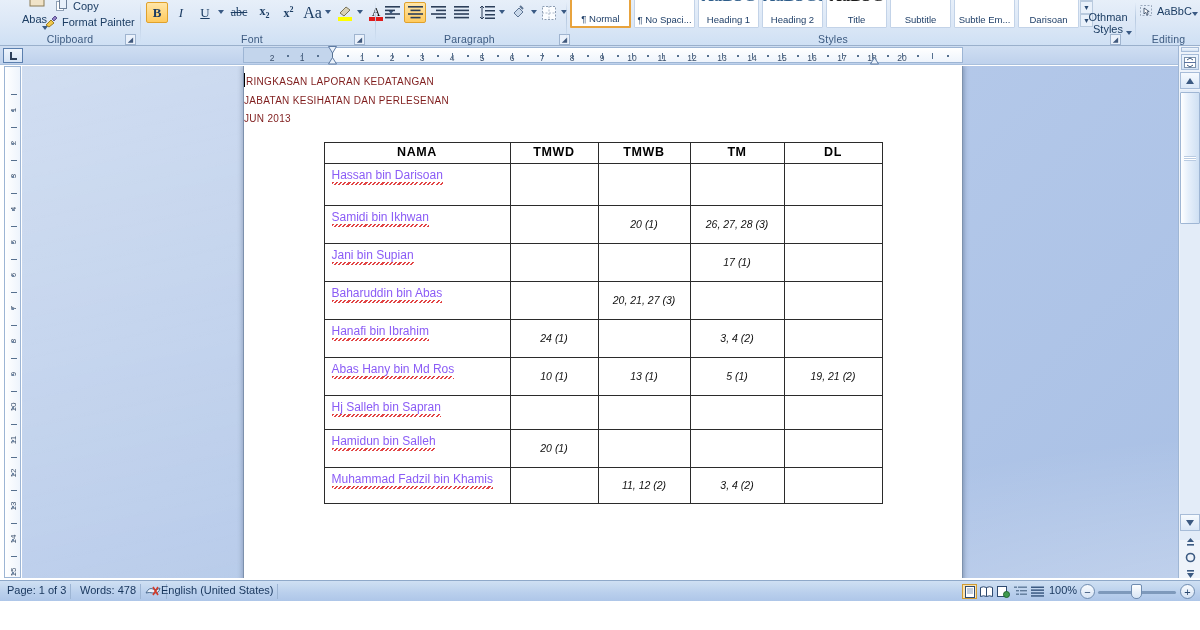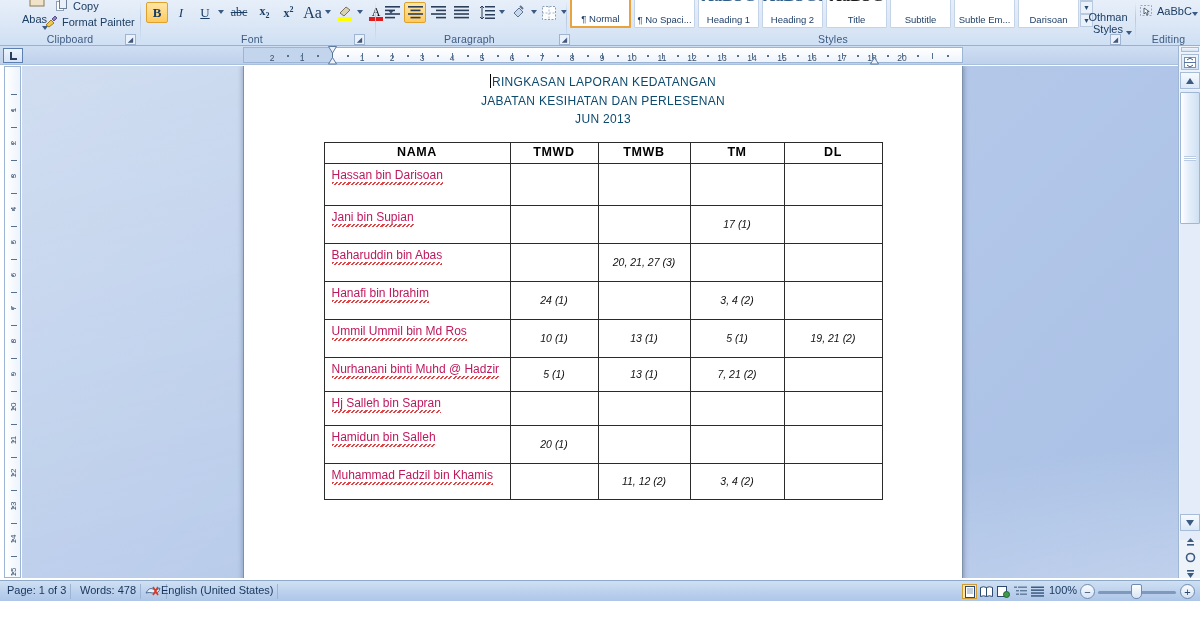--- a/index.html
+++ b/index.html
@@ -127,22 +127,22 @@
   }
 
   .page {
     position:absolute; left:221px; top:0; width:720px; height:520px;
     background:#ffffff; border-left:1px solid #7d91ad; border-right:1px solid #7d91ad;
     box-shadow: 2px 0 4px rgba(40,60,90,.25), -2px 0 4px rgba(40,60,90,.18);
   }
   .doc-body { position:absolute; left:0; top:0; width:100%; padding: 7px 0 0 0; }
 
   .doc-title {
-    text-align:center; font-family:"Liberation Sans", sans-serif;
-    font-size:12px; color:#0c4a6e; letter-spacing:.3px; line-height:18.5px;
+    font-family:"Liberation Sans", sans-serif;
+    font-size:10px; color:#7f1d1d; letter-spacing:.3px; line-height:18.5px;
     font-stretch: semi-condensed;
   }
   .caret {
     display:inline-block; width:1px; height:14px; background:#000;
     vertical-align:-2px; margin-right:1px;
   }
 
   table.rpt {
     border-collapse: collapse; margin: 13px auto 0 auto;
     width: 558px; table-layout: fixed;
@@ -150,21 +150,21 @@
   table.rpt th, table.rpt td {
     border: 1px solid #2b2b2b; padding: 0;
     font-family: "Liberation Sans", sans-serif;
     vertical-align: top;
   }
   table.rpt th {
     text-align:center; font-size:12.5px; font-weight:bold; letter-spacing:.6px;
     height:21px; padding:2px 0 2px 0; color:#000;
   }
   table.rpt td.nm {
-    font-size:12px; padding:4px 4px 4px 7px; color:#be185d;
+    font-size:12px; padding:4px 4px 4px 7px; color:#8b5cf6;
     text-decoration: underline; text-decoration-color:#7f9ab8;
     text-underline-offset: 2px; text-decoration-thickness: 1px;
   }
   table.rpt td.val {
     font-size:10.5px; font-style: italic; text-align:center; color:#111;
     vertical-align: middle; line-height:13px; padding:2px 3px;
   }
   .sq { position:relative; display:inline-block; }
   .sq::after{
     content:""; position:absolute; left:0; right:0; bottom:-3px; height:3px;
@@ -555,20 +555,27 @@
           </thead>
           <tbody id="tbody">
               <tr style="height: 42px;">
                 <td class="nm"><span class="sq">Hassan bin Darisoan</span></td>
                 <td class="val"></td>
                 <td class="val"></td>
                 <td class="val"></td>
                 <td class="val"></td>
               </tr>
               <tr style="height: 38px;">
+                <td class="nm"><span class="sq">Samidi bin Ikhwan</span></td>
+                <td class="val"></td>
+                <td class="val">20 (1)</td>
+                <td class="val">26, 27, 28 (3)</td>
+                <td class="val"></td>
+              </tr>
+              <tr style="height: 38px;">
                 <td class="nm"><span class="sq">Jani bin Supian</span></td>
                 <td class="val"></td>
                 <td class="val"></td>
                 <td class="val">17 (1)</td>
                 <td class="val"></td>
               </tr>
               <tr style="height: 38px;">
                 <td class="nm"><span class="sq">Baharuddin bin Abas</span></td>
                 <td class="val"></td>
                 <td class="val">20, 21, 27 (3)</td>
@@ -576,32 +583,25 @@
                 <td class="val"></td>
               </tr>
               <tr style="height: 38px;">
                 <td class="nm"><span class="sq">Hanafi bin Ibrahim</span></td>
                 <td class="val">24 (1)</td>
                 <td class="val"></td>
                 <td class="val">3, 4 (2)</td>
                 <td class="val"></td>
               </tr>
               <tr style="height: 38px;">
-                <td class="nm"><span class="sq">Ummil Ummil bin Md Ros</span></td>
+                <td class="nm"><span class="sq">Abas Hany bin Md Ros</span></td>
                 <td class="val">10 (1)</td>
                 <td class="val">13 (1)</td>
                 <td class="val">5 (1)</td>
                 <td class="val">19, 21 (2)</td>
-              </tr>
-              <tr style="height: 34px;">
-                <td class="nm"><span class="sq">Nurhanani binti Muhd @ Hadzir</span></td>
-                <td class="val">5 (1)</td>
-                <td class="val">13 (1)</td>
-                <td class="val">7, 21 (2)</td>
-                <td class="val"></td>
               </tr>
               <tr style="height: 34px;">
                 <td class="nm"><span class="sq">Hj Salleh bin Sapran</span></td>
                 <td class="val"></td>
                 <td class="val"></td>
                 <td class="val"></td>
                 <td class="val"></td>
               </tr>
               <tr style="height: 38px;">
                 <td class="nm"><span class="sq">Hamidun bin Salleh</span></td>

